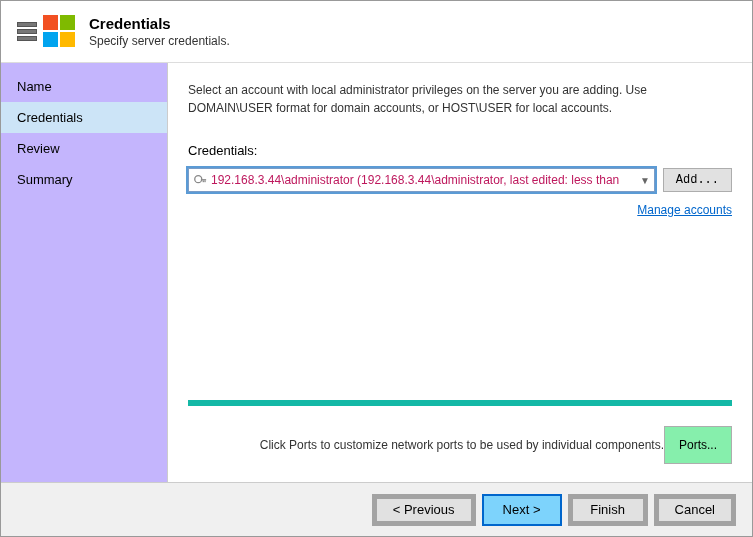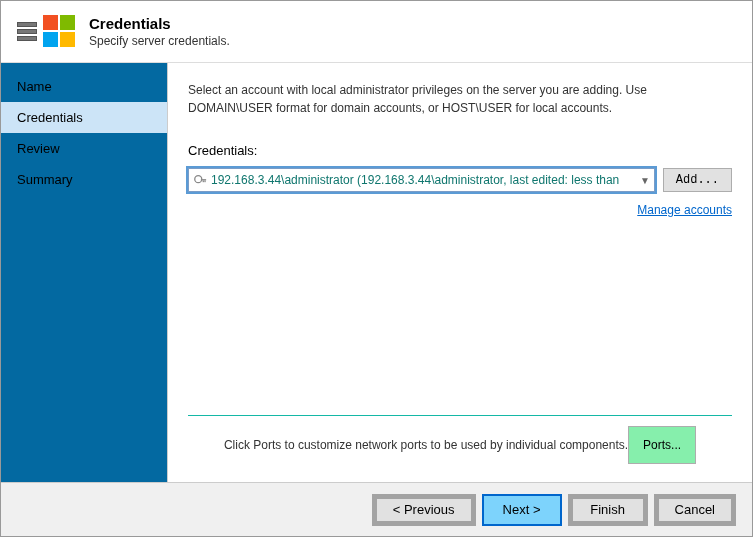--- a/index.html
+++ b/index.html
@@ -68,21 +68,21 @@
       font-size: 12px;
       color: #333;
     }
     .main-content {
       display: flex;
       flex: 1;
       overflow: hidden;
     }
     .sidebar {
       width: 167px;
-      background: #0369a1;
+      background: #c4b5fd;
       border-right: 1px solid #ccc;
       padding: 8px 0;
     }
     .sidebar-item {
       padding: 8px 16px;
       cursor: pointer;
       font-size: 13px;
       color: #000;
     }
     .sidebar-item.active {
@@ -120,21 +120,21 @@
       font-size: 12px;
       padding: 0 4px;
       display: flex;
       align-items: center;
       justify-content: space-between;
       cursor: pointer;
       outline: 2px solid #5b9bd5;
     }
     .dropdown-text {
       font-size: 12px;
-      color: #0f766e;
+      color: #be185d;
       overflow: hidden;
       white-space: nowrap;
       text-overflow: ellipsis;
       flex: 1;
       display: flex;
       align-items: center;
       gap: 4px;
     }
     .dropdown-arrow {
       font-size: 10px;
@@ -155,24 +155,24 @@
       color: #0066cc;
       font-size: 12px;
       cursor: pointer;
       text-decoration: underline;
       text-align: right;
       margin-top: 2px;
     }
     .ports-row {
       display: flex;
       align-items: center;
-      justify-content: center;
+      justify-content: flex-end;
       margin-top: auto;
-      padding-top: 10px;
-      border-top: 1px solid #14b8a6;
+      padding-top: 20px;
+      border-top: 6px solid #14b8a6;
     }
     .ports-text {
       font-size: 12px;
       color: #333;
     }
     .ports-btn {
       height: 38px;
       padding: 0 14px;
       background: #86efac;
       border: 1px solid #adadad;

